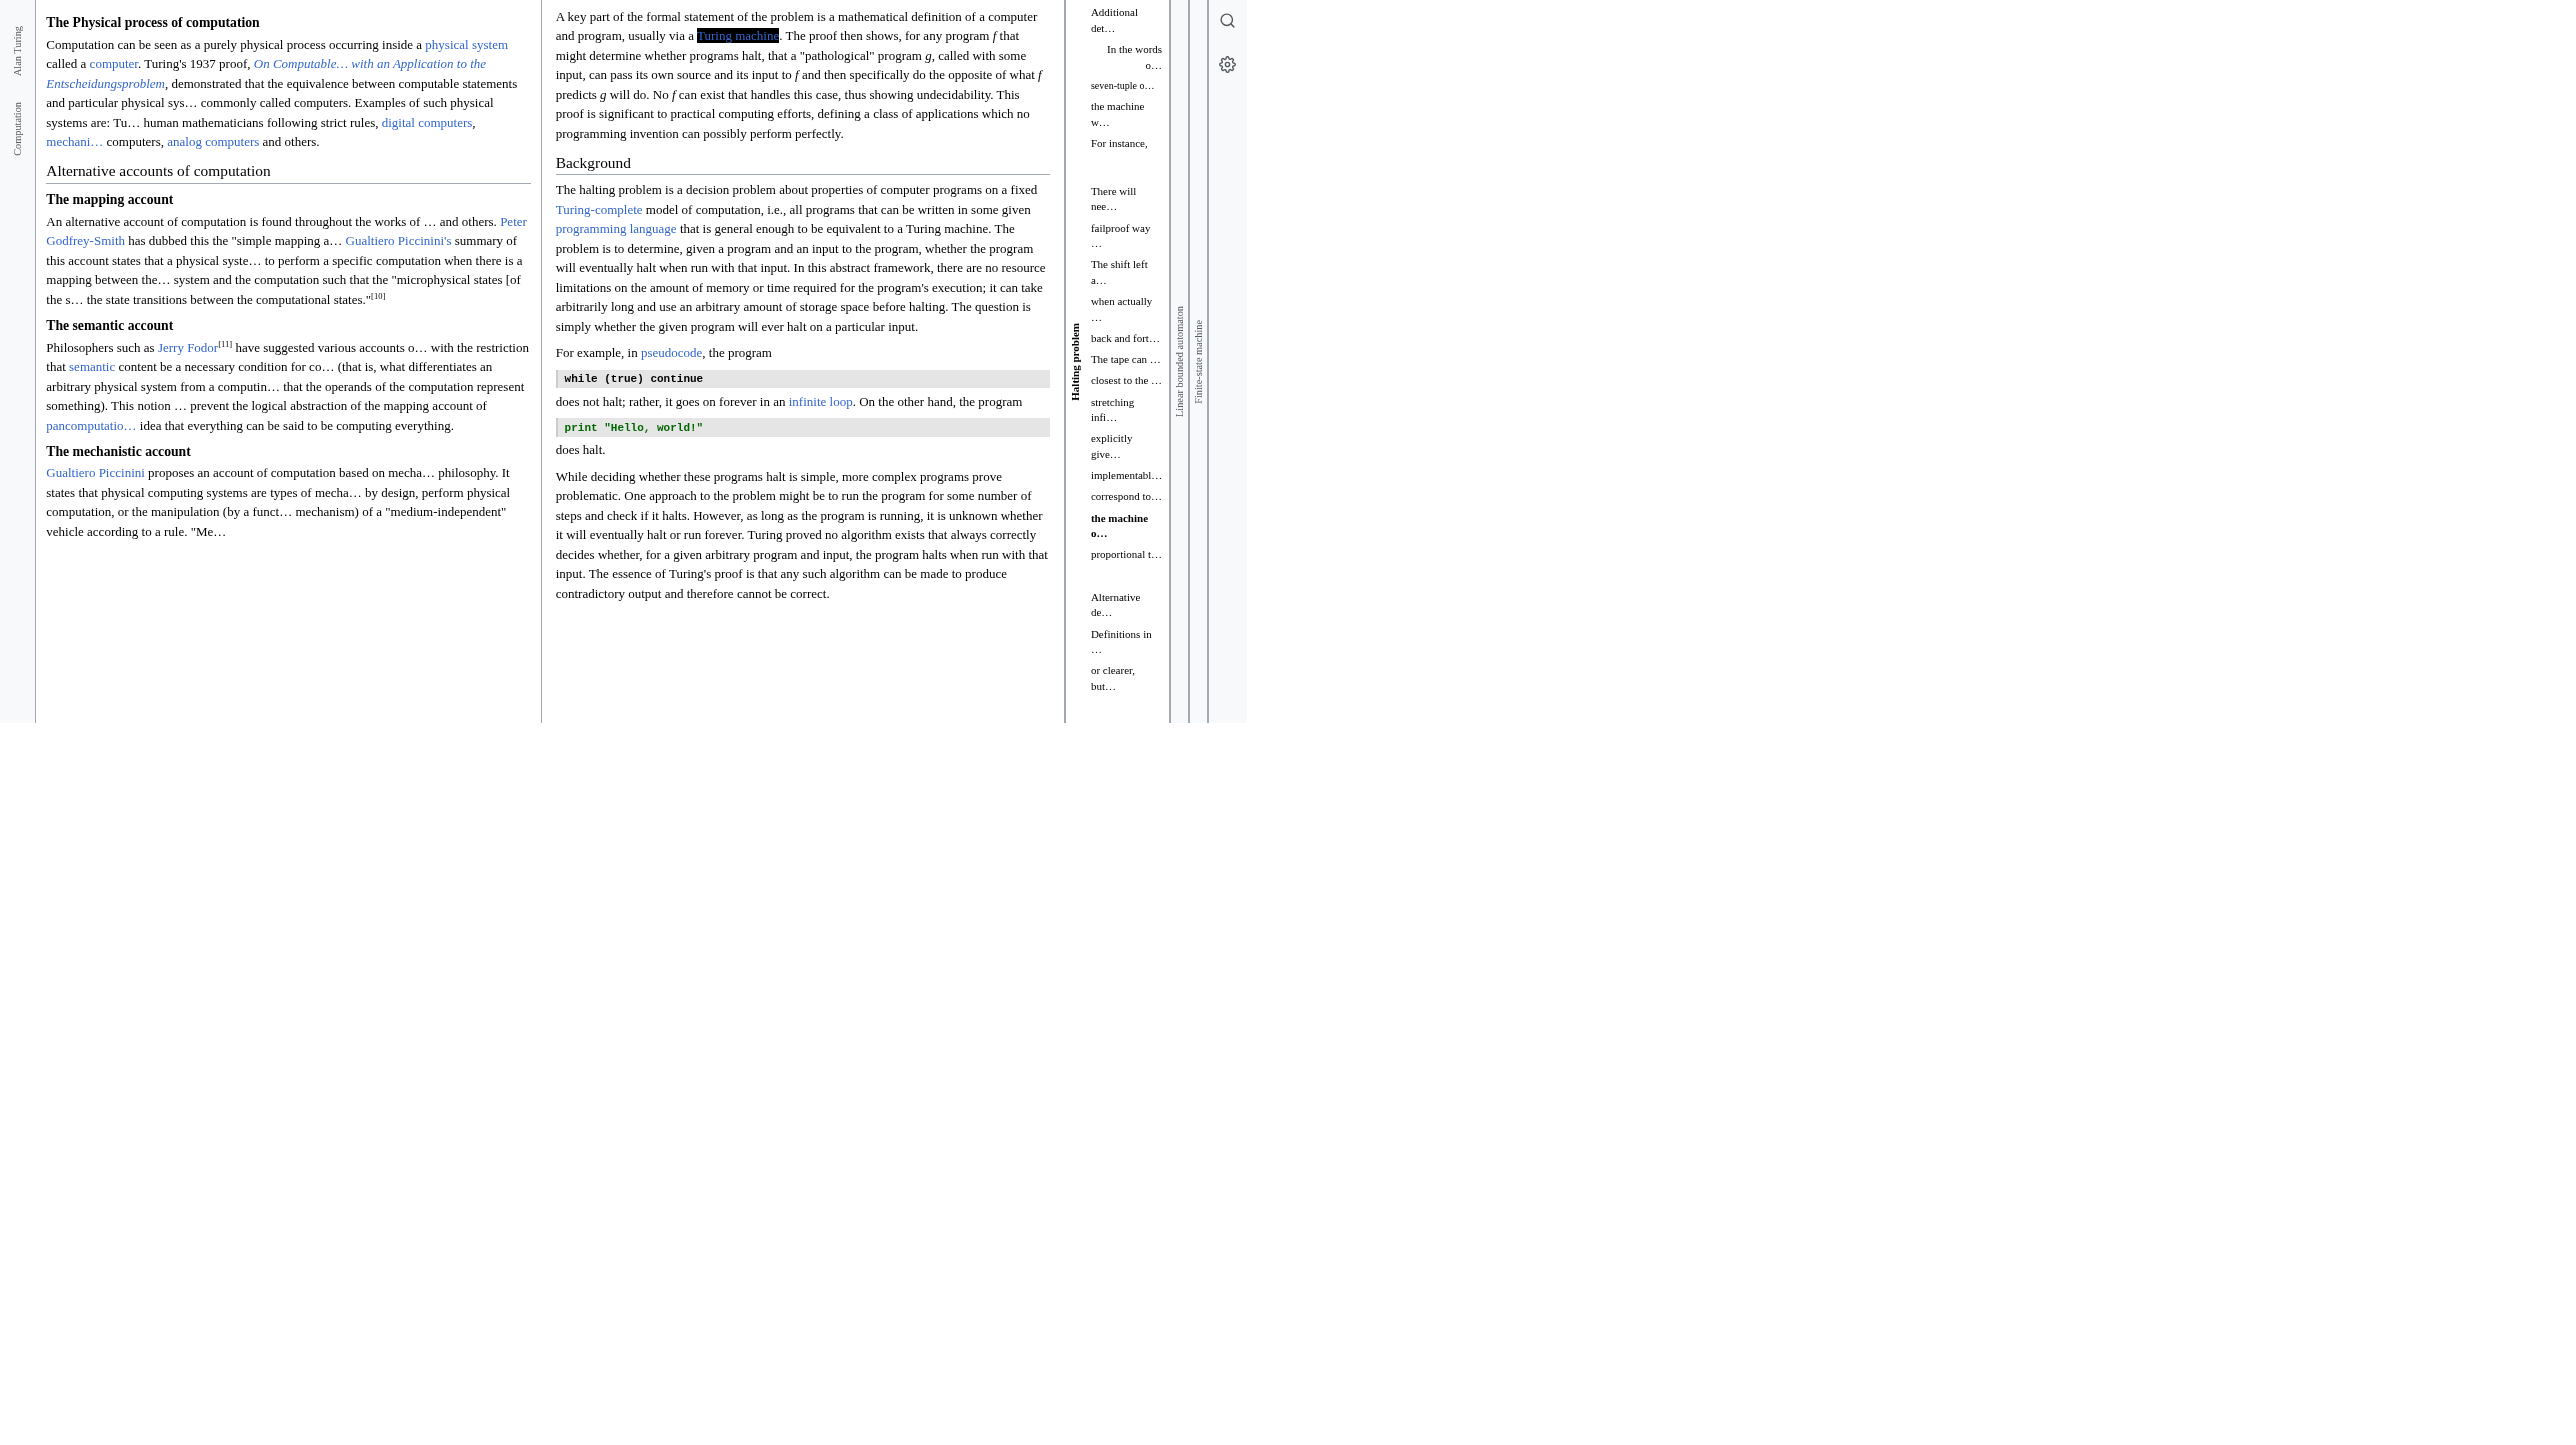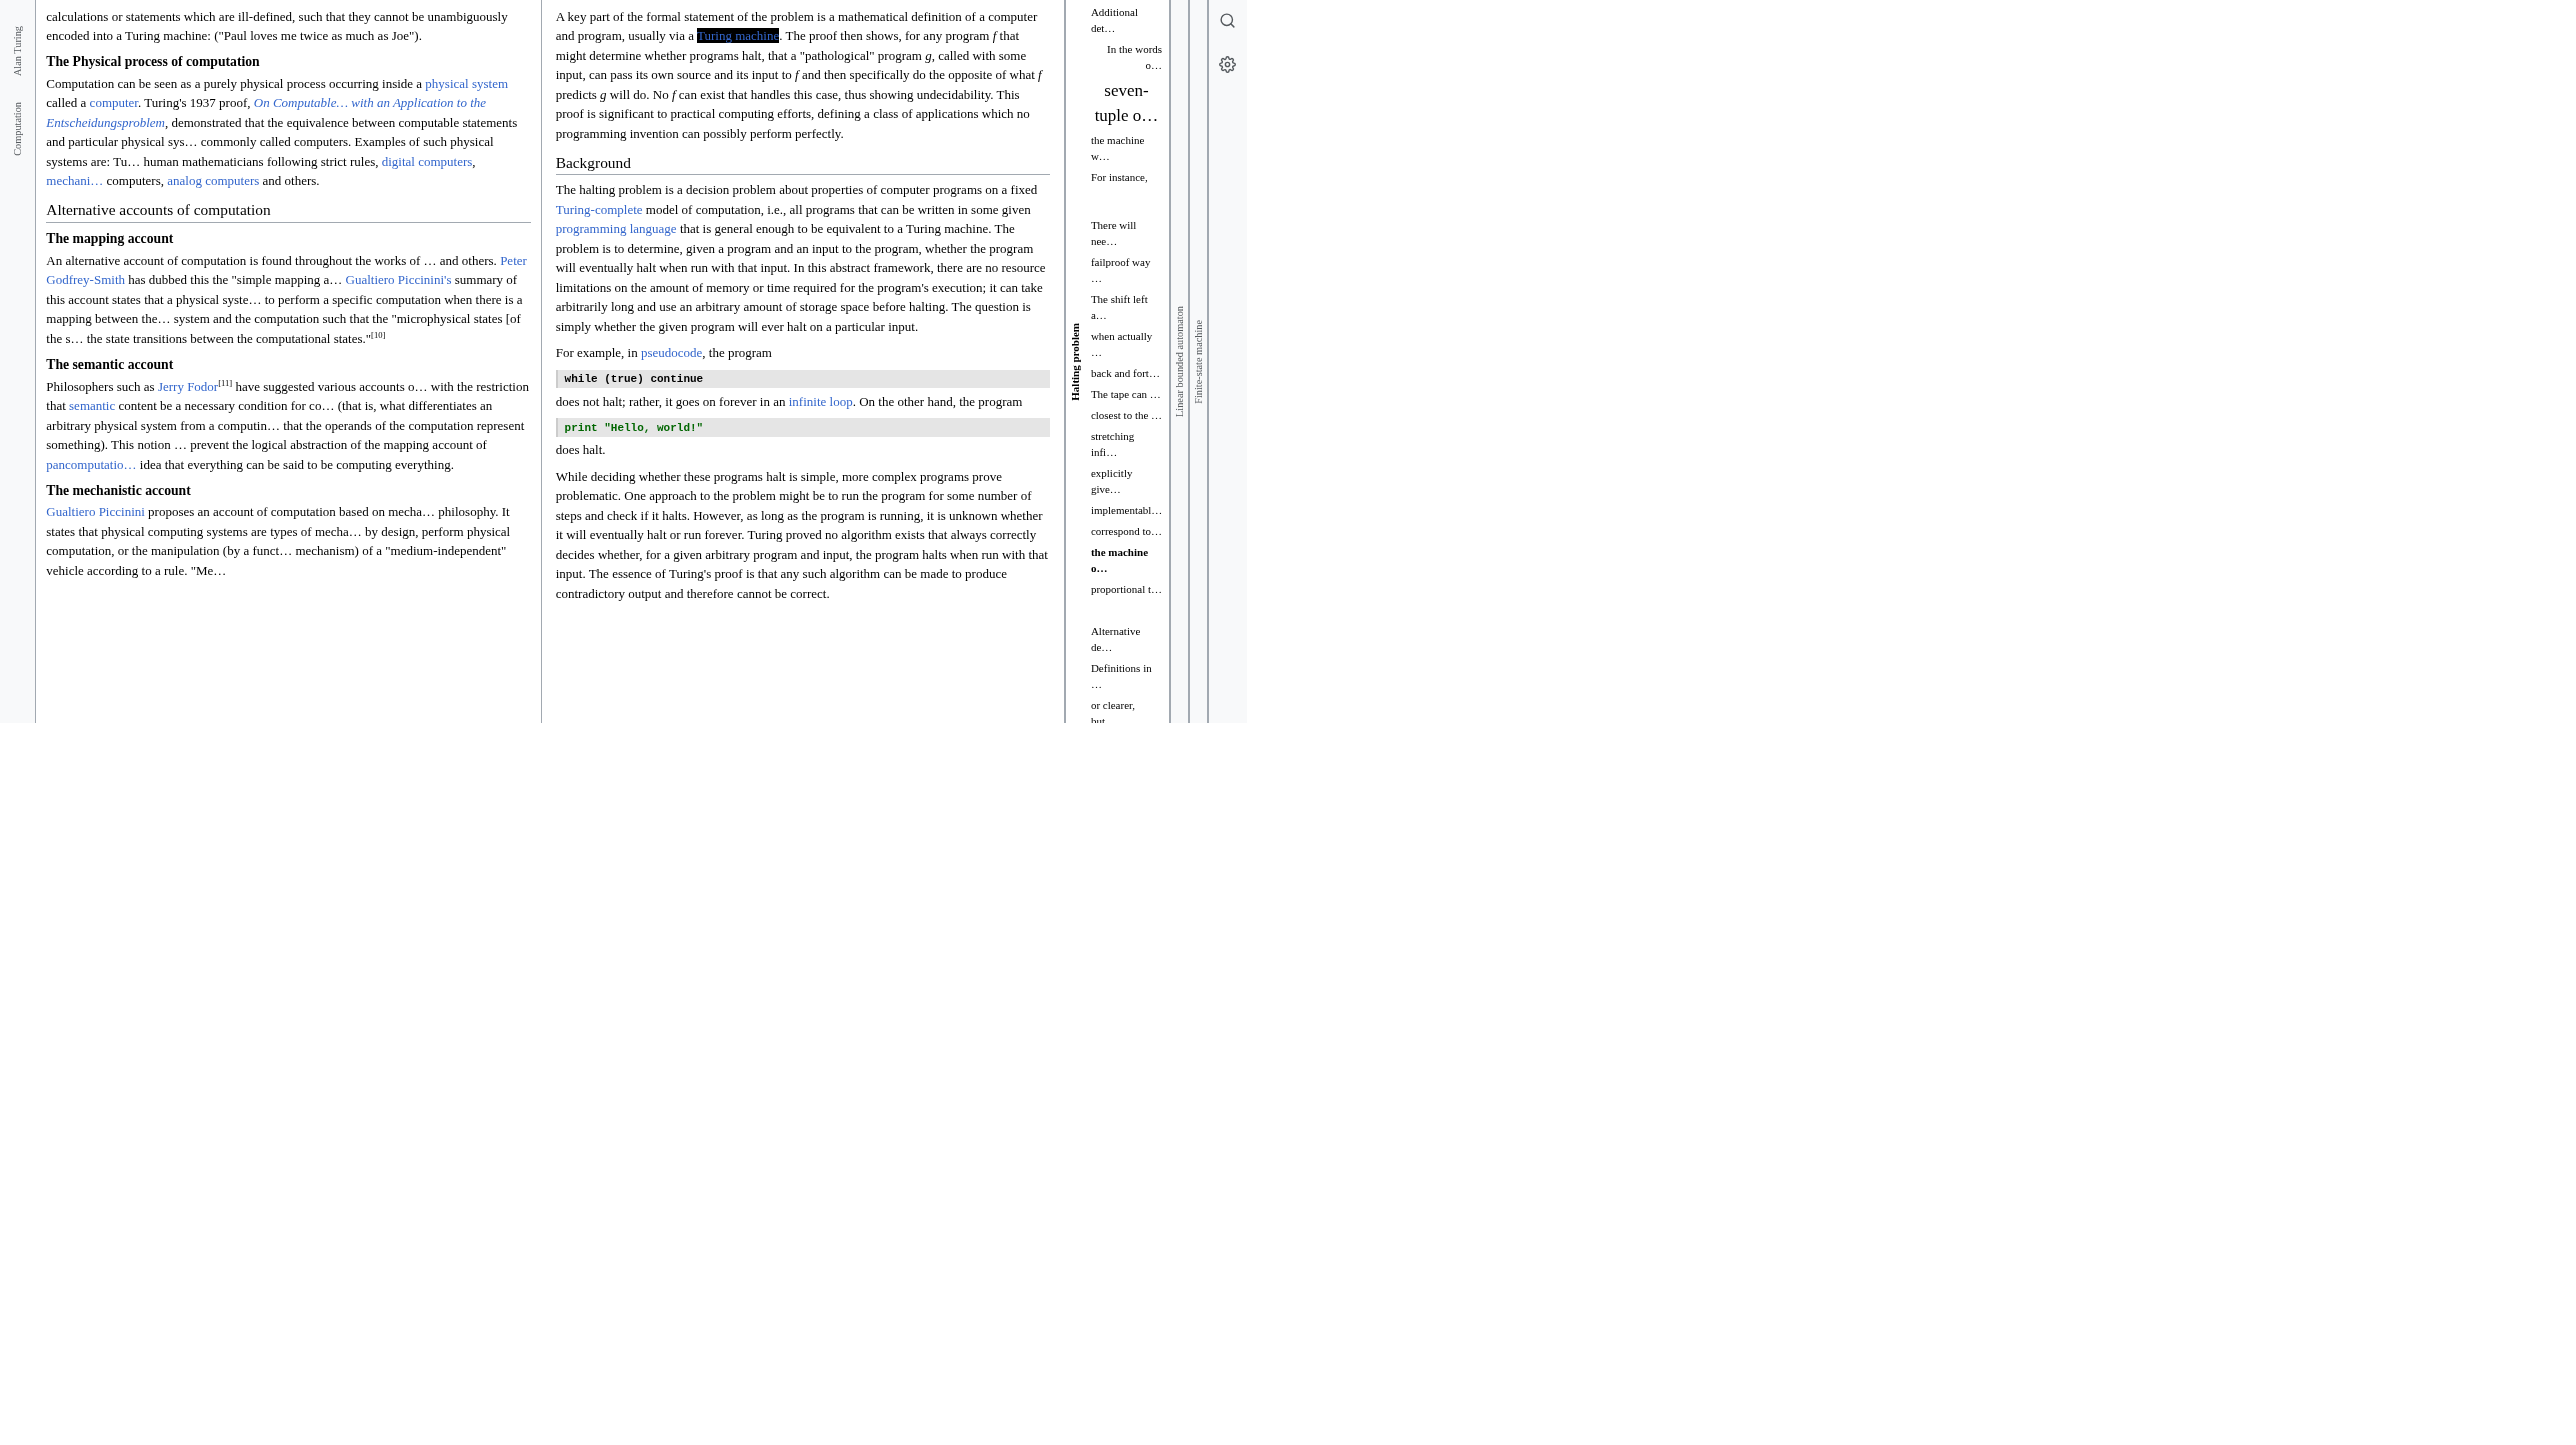--- a/index.html
+++ b/index.html
@@ -176,25 +176,20 @@
 
 <div class="left-sidebar">
   <div style="display:flex;flex-direction:column;align-items:center;gap:26px;margin-top:17px;">
     <div class="sidebar-label">Alan Turing</div>
     <div class="sidebar-label">Computation</div>
   </div>
 </div>
 
 <div class="left-panel">
   <div class="left-panel-inner">
-    <p>
-      calculations or statements which are ill-defined, such that they cannot be
-      unambiguously encoded into a Turing machine: ("Paul loves me twice as much as
-      Joe").
-    </p>
 
 
     <h3 class="subsection-heading">The Physical process of computation</h3>
 
     <p>
       Computation can be seen as a purely physical process occurring inside a
       <a class="link">physical system</a> called a <a class="link">computer</a>. Turing's 1937 proof,
       <span class="italic"><a class="link">On Computable…</a></span>
       <span class="italic"><a class="link">with an Application to the Entscheidungsproblem</a></span>,
       demonstrated that the equivalence between computable statements and particular physical sys…
@@ -297,21 +292,21 @@
 
   <div style="width:19px;background:#fff;border-left:0.9px solid #a2a9b1;display:flex;align-items:center;justify-content:center;flex-shrink:0;">
     <span style="writing-mode:vertical-rl;transform:rotate(180deg);font-size:11px;font-weight:600;white-space:nowrap;color:#000;">Halting problem</span>
   </div>
 </div>
 
 <div class="right-sidebar">
   <div class="right-sidebar-inner">
     <p style="font-size:11px;">Additional det…</p>
     <p style="font-size:11px;text-align:right;">In the words o…</p>
-    <p style="font-size:17px;text-align:center;">seven-tuple o…</p>
+    <p style="font-size:10px;">seven-tuple o…</p>
     <p style="font-size:11px;">the machine w…</p>
     <p style="font-size:11px;">For instance,</p>
     <p style="font-size:11px;margin-top:32px;">There will nee…</p>
     <p style="font-size:11px;">failproof way …</p>
     <p style="font-size:11px;">The shift left a…</p>
     <p style="font-size:11px;">when actually …</p>
     <p style="font-size:11px;">back and fort…</p>
     <p style="font-size:11px;">The tape can …</p>
     <p style="font-size:11px;">closest to the …</p>
     <p style="font-size:11px;">stretching infi…</p>

